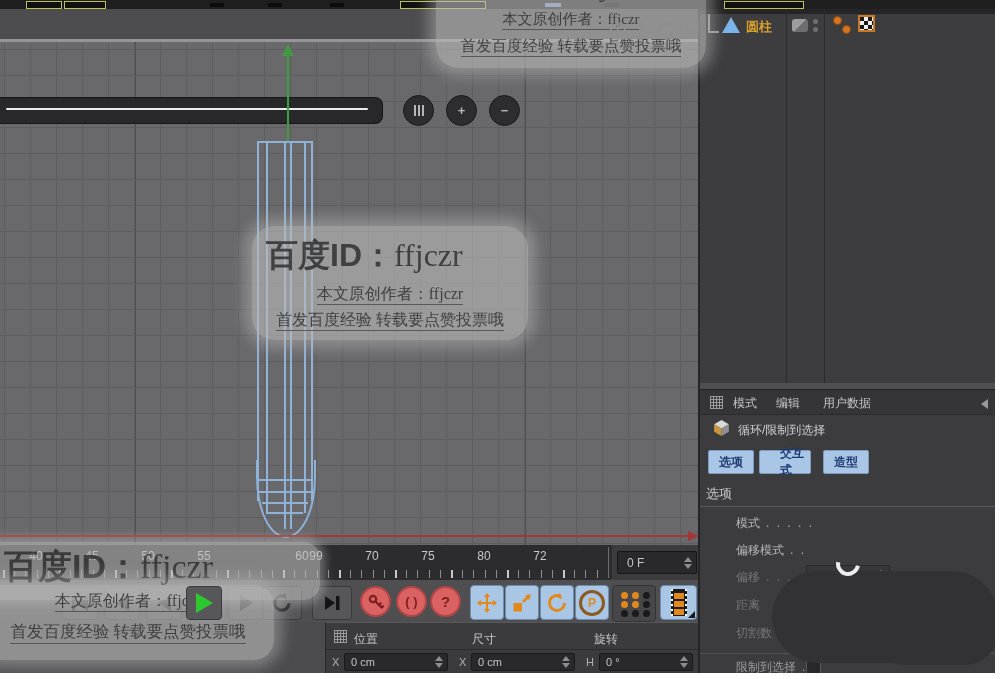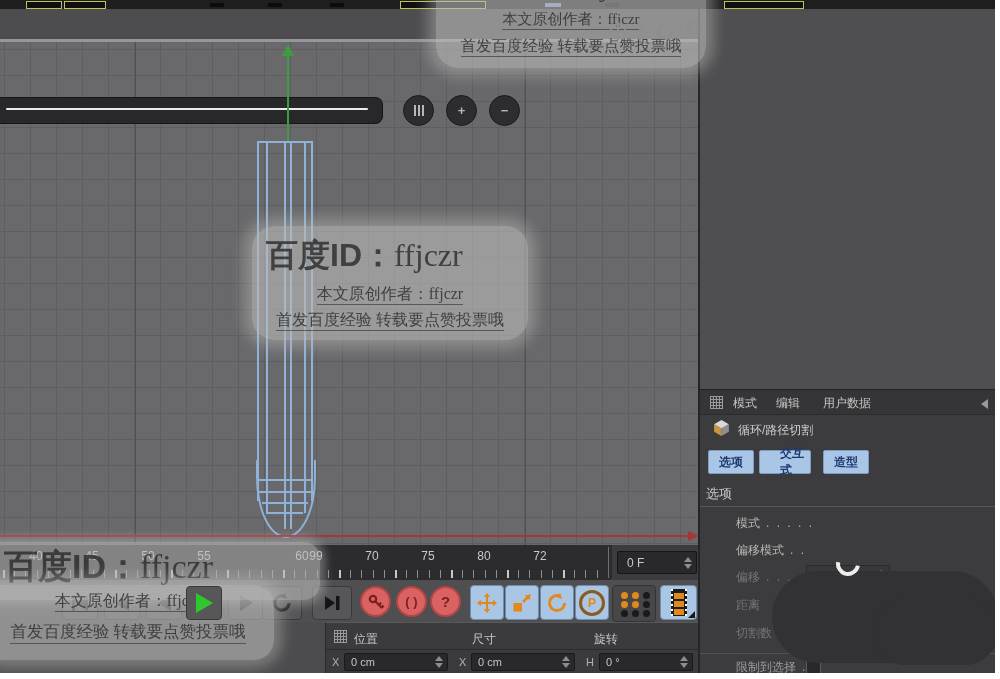--- a/index.html
+++ b/index.html
@@ -347,37 +347,52 @@
     <span class="cax" style="left:260px;">H</span>
     <div class="cbox" style="left:273px;width:94px;">
           <span>0 °</span>
           <span class="spin">
             <i class="up"></i>
             <i class="dn"></i>
           </span>
         </div>
   </div>
 
+  <div class="abs om">
+    <div class="om-top"></div>
+    <div class="om-col" style="left:86px;"></div>
+    <div class="om-col" style="left:124px;"></div>
+    <span class="lbr" style="left:8px;top:5px;width:2px;height:19px;"></span>
+    <span class="lbr" style="left:8px;top:22px;width:11px;height:2px;"></span>
+    <span class="cone"></span>
+    <span class="omname">圆柱</span>
+    <span class="paric"></span>
+    <span class="vdot" style="left:113px;top:10px;"></span>
+    <span class="vdot" style="left:113px;top:18px;"></span>
+    <span class="odot" style="left:133px;top:7px;"></span>
+    <span class="odot" style="left:142px;top:16px;"></span>
+    <span class="checker"></span>
+  </div>
 
   <div class="abs am">
     <div class="am-menubar">
       <span class="abs gicon" style="left:10px;top:6px;"></span>
       <span class="am-menu" style="left:33px;">模式</span>
       <span class="am-menu" style="left:76px;">编辑</span>
       <span class="am-menu" style="left:123px;">用户数据</span>
       <span class="am-arrow"></span>
     </div>
     <span class="abs" style="left:12px;top:30px;">
       <svg width="19" height="19" viewBox="0 0 18 18">
             <path d="M9 1l7 4-7 4-7-4z" fill="#d9d9d9"></path>
             <path d="M2 5v7l7 4v-7z" fill="#c9963f"></path>
             <path d="M16 5v7l-7 4v-7z" fill="#8f8f8f"></path>
           </svg>
     </span>
-    <span class="am-tool">循环/路径切割</span>
+    <span class="am-tool">循环/限制到选择</span>
     <div class="tab" style="left:8px;width:46px;">
           <span>选项</span>
         </div>
     <div class="tab" style="left:59px;width:52px;padding-left:20px;">
           <span>交互式</span>
         </div>
     <div class="tab" style="left:123px;width:46px;">
           <span>造型</span>
         </div>
     <span class="sect">选项</span>

